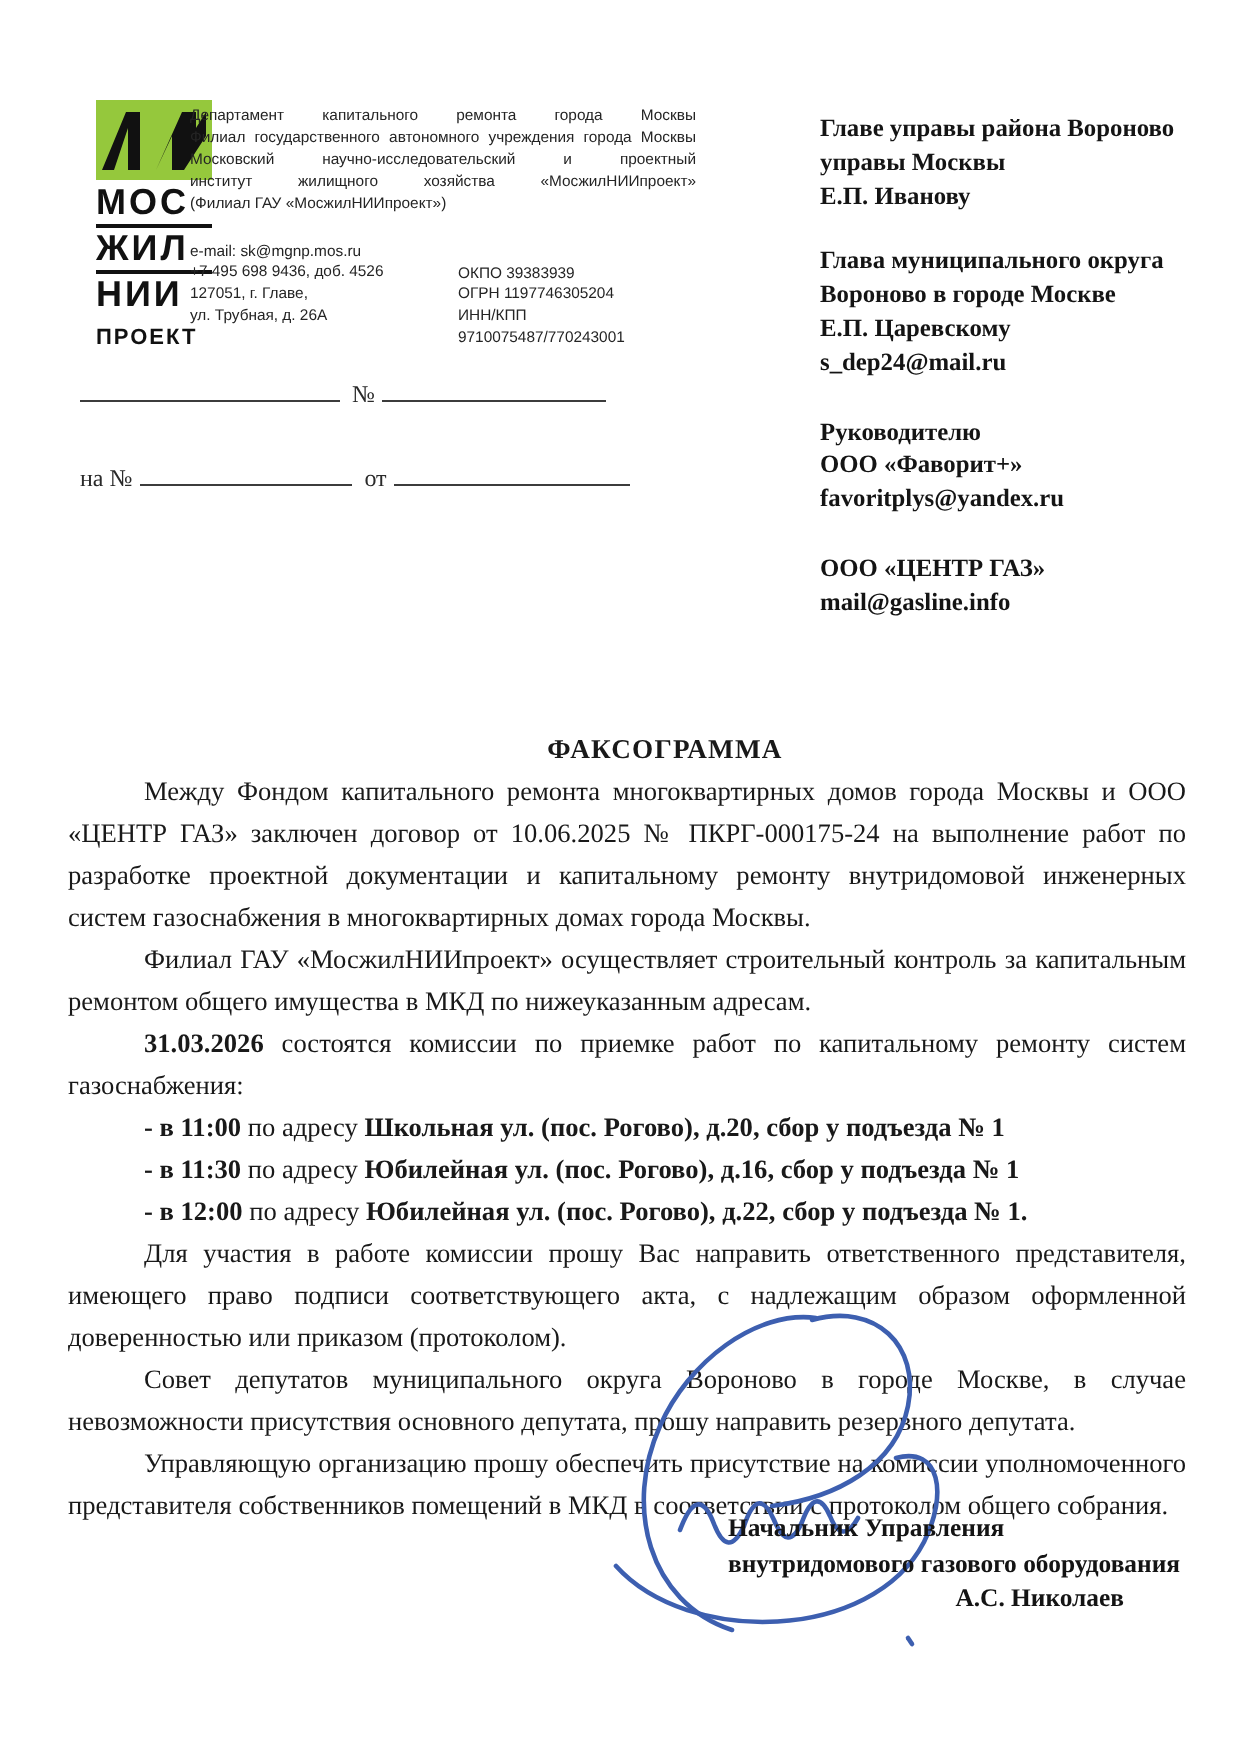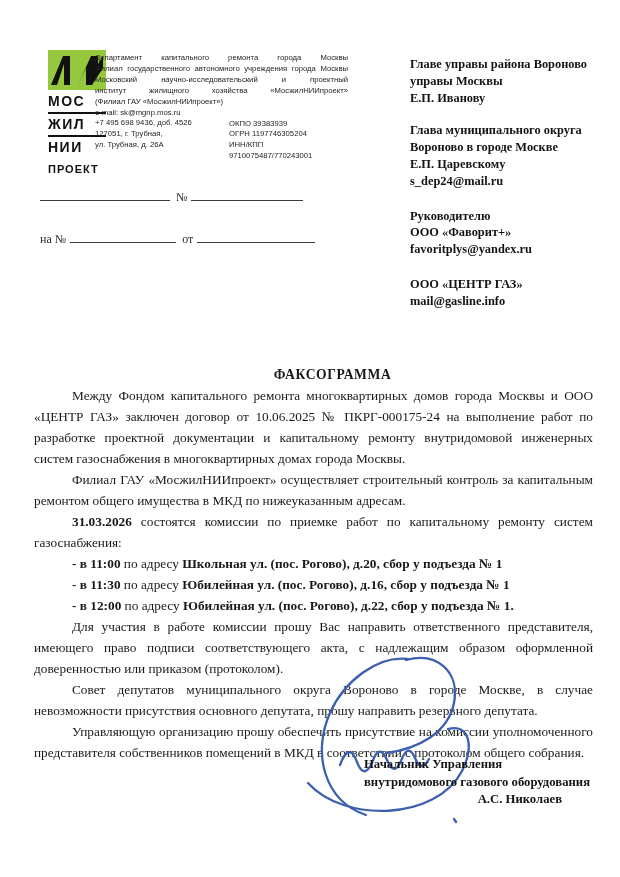--- a/index.html
+++ b/index.html
@@ -2,29 +2,29 @@
 <html><head>
 <meta charset="utf-8">
 <style>
   html,body{margin:0;padding:0;background:#ffffff;}
   .page{position:relative;width:620px;height:877px;background:#ffffff;overflow:hidden;
         font-family:"Liberation Serif",serif;color:#1b1b1b;}
 
   
   .logo{position:absolute;left:48px;top:50px;width:58px;font-family:"Liberation Sans",sans-serif;color:#111;}
   .logo svg{display:block;width:58px;height:40px;margin-bottom:2px;}
-  .logo-word{font-weight:bold;font-size:14px;line-height:19px;letter-spacing:1.5px;}
+  .logo-word{font-weight:bold;font-size:18px;line-height:19px;letter-spacing:1.5px;}
   .logo-rule{border-top:2px solid #111;margin:1px 0 1px 0;}
   .logo-word.small{font-size:11px;letter-spacing:1px;margin-top:3px;}
 
   
   .org{position:absolute;left:95px;top:53px;width:253px;
        font-family:"Liberation Sans",sans-serif;font-size:7.7px;line-height:10.9px;color:#242424;}
   .org .jline{text-align:justify;text-align-last:justify;}
-  .org .contacts{margin-top:0;position:relative;height:46px;}
+  .org .contacts{margin-top:13px;position:relative;height:46px;}
   .org .registry{position:absolute;left:134px;top:11px;}
 
   
   .recipients{position:absolute;left:366px;top:56px;width:238px;
               font-weight:bold;font-size:12.4px;line-height:16.8px;color:#141414;margin-left:44px;}
   .rgroup{margin-bottom:16px;}
   .rgroup.gap-lg{margin-top:18px;}
 
   
   .ref{position:absolute;left:40px;top:188px;width:310px;font-size:12px;color:#2a2a2a;}
@@ -70,21 +70,21 @@
 
   <div class="org">
     <div class="jline">Департамент капитального ремонта города Москвы</div>
     <div class="jline">Филиал государственного автономного учреждения города Москвы</div>
     <div class="jline">Московский научно-исследовательский и проектный</div>
     <div class="jline">институт жилищного хозяйства «МосжилНИИпроект»</div>
     <div>(Филиал ГАУ «МосжилНИИпроект»)</div>
     <div class="contacts">
       <div>e-mail: sk@mgnp.mos.ru</div>
       <div>+7 495 698 9436, доб. 4526</div>
-      <div>127051, г. Трубная,</div>
+      <div>127051, г. Главе,</div>
       <div>ул. Трубная, д. 26А</div>
       <div class="registry">
         <div>ОКПО 39383939</div>
         <div>ОГРН 1197746305204</div>
         <div>ИНН/КПП 9710075487/770243001</div>
       </div>
     </div>
   </div>
 
   <div class="recipients">

